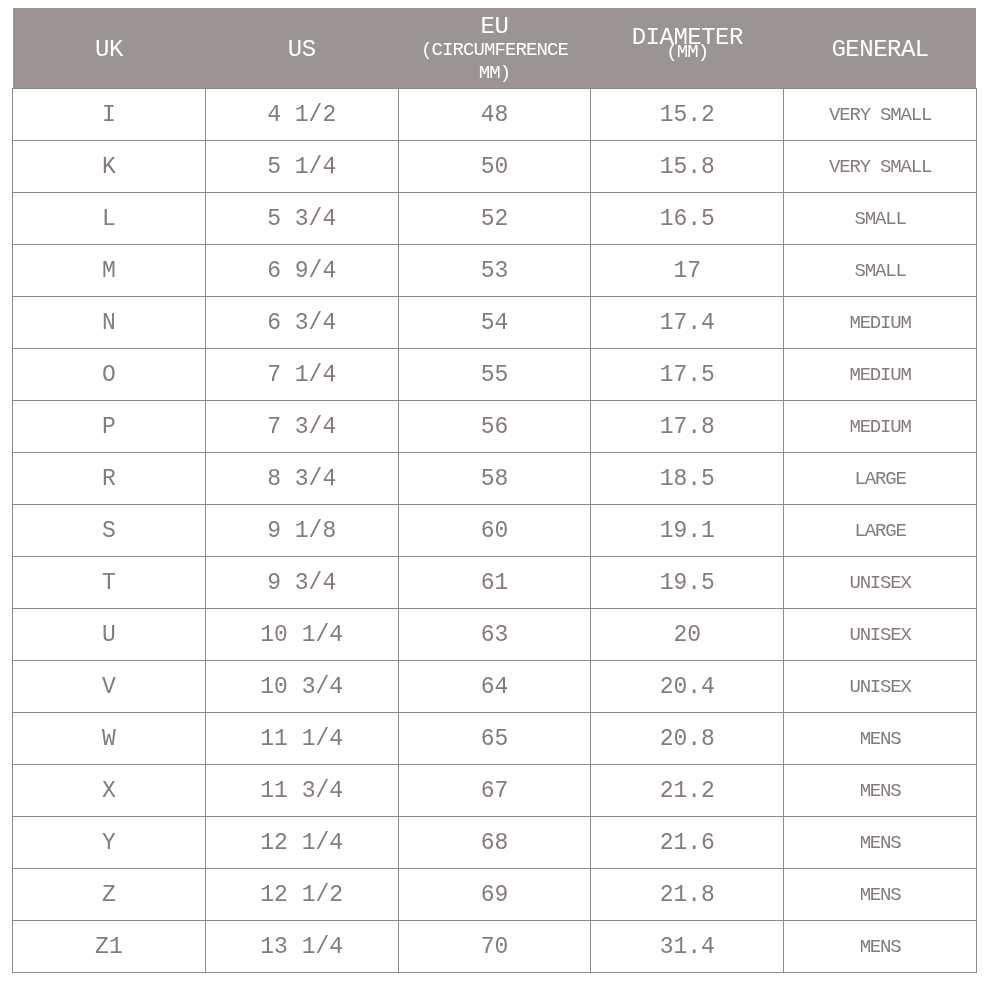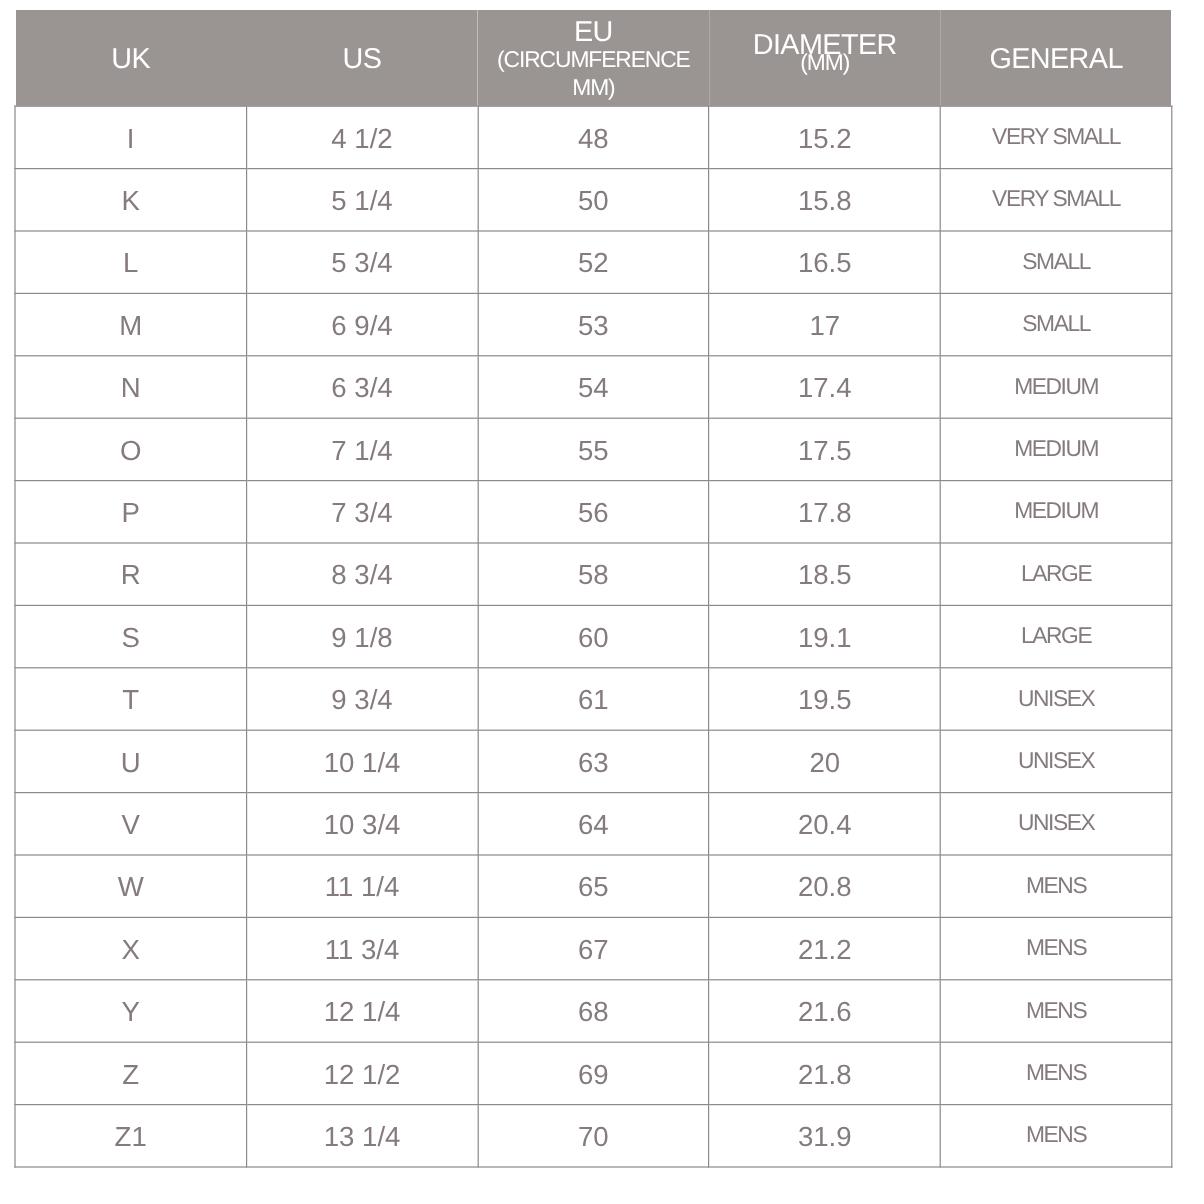--- a/index.html
+++ b/index.html
@@ -19,20 +19,21 @@
     background: var(--page-bg);
     font-family: "Liberation Sans", sans-serif;
     -webkit-font-smoothing: antialiased;
   }
   #page {
     position: relative;
     width: 1003px;
     height: 1003px;
     overflow: hidden;
     background: var(--page-bg);
+    font-family: Liberation Mono, monospace;
   }
   table.size-table {
     position: absolute;
     left: 12px;
     top: 8px;
     width: 964px;
     border-collapse: collapse;
     table-layout: fixed;
   }
   table.size-table col { width: 192.8px; }
@@ -230,18 +231,18 @@
           <td>Z</td>
           <td>12 1/2</td>
           <td>69</td>
           <td>21.8</td>
           <td class="general">MENS</td>
         </tr>
         <tr class="data-row">
           <td>Z1</td>
           <td>13 1/4</td>
           <td>70</td>
-          <td>31.9</td>
+          <td>31.4</td>
           <td class="general">MENS</td>
         </tr>    
       </tbody>
   </table>
 </div>
 
 </body></html>

